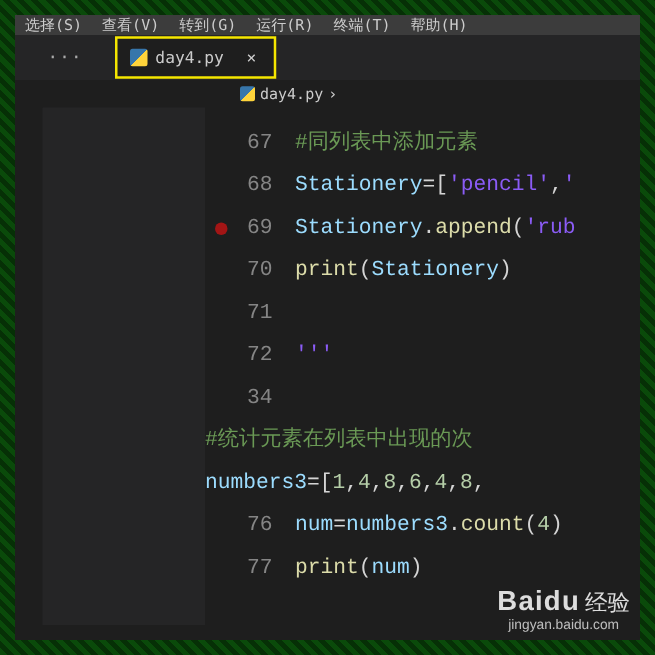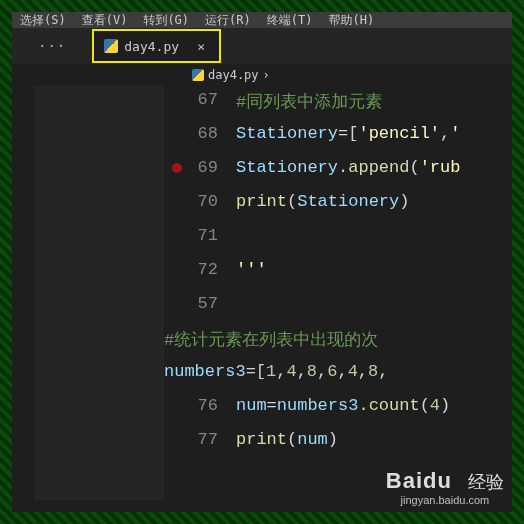--- a/index.html
+++ b/index.html
@@ -65,40 +65,40 @@
   .editor {
     display: flex;
     font-family: Consolas, "Courier New", monospace;
     font-size: 17px;
     background: #1e1e1e;
     height: calc(100% - 86px);
   }
   .sidebar { width: 22px; background: #1e1e1e; }
   .explorer { width: 130px; background: #252526; }
   .code { flex: 1; padding-top: 4px; }
-  .line { display: flex; height: 34px; align-items: flex-start; white-space: pre; }
+  .line { display: flex; height: 34px; align-items: flex-end; white-space: pre; }
   .gutter { width: 72px; text-align: right; color: #858585; padding-right: 18px; position: relative; }
   .bp::before { content:""; position:absolute; left:8px; top:50%; transform:translateY(-50%); width:10px;height:10px;background:#a31515;border-radius:50%; }
   .code-text { color: #d4d4d4; }
   .comment { color: #6a9955; }
   .ident { color: #9cdcfe; }
   .call { color: #dcdcaa; }
-  .str { color: #fef9c3; }
+  .str { color: #8b5cf6; }
   .num { color: #b5cea8; }
   .punct { color: #d4d4d4; }
   .kw { color: #dcdcaa; margin-top: 43px; }
   .watermark {
     position: absolute;
     right: 20px; bottom: 18px;
     color: rgba(255,255,255,0.85);
     text-align: right;
     font-family: Arial, sans-serif;
   }
   .watermark .big { font-size: 22px; font-weight: bold; letter-spacing: 1px; }
-  .watermark .cn { font-size: 18px; margin-left: 16px; }
+  .watermark .cn { font-size: 18px; margin-left: 4px; }
   .watermark .small { font-size: 11px; color: rgba(255,255,255,0.7); text-align: center; }
 </style>
 </head>
 <body>
 
 <div class="shell">
   <div class="menubar">
     <span>选择(S)</span>
     <span>查看(V)</span>
     <span>转到(G)</span>
@@ -151,21 +151,21 @@
         <div class="gutter">71</div>
         <div class="code-text"></div>
       </div>
 
       <div class="line">
         <div class="gutter">72</div>
         <div class="code-text str">'''</div>
       </div>
 
       <div class="line">
-        <div class="gutter">57</div>
+        <div class="gutter">34</div>
         <div class="code-text"></div>
       </div>
 
       <div class="line">
         <div class="code-text comment">#统计元素在列表中出现的次</div>
       </div>
 
       <div class="line">
         <div class="code-text"><span class="ident">numbers3</span><span class="punct">=</span><span class="punct">[</span><span class="num">1</span><span class="punct">,</span><span class="num">4</span><span class="punct">,</span><span class="num">8</span><span class="punct">,</span><span class="num">6</span><span class="punct">,</span><span class="num">4</span><span class="punct">,</span><span class="num">8</span><span class="punct">,</span></div>
       </div>

